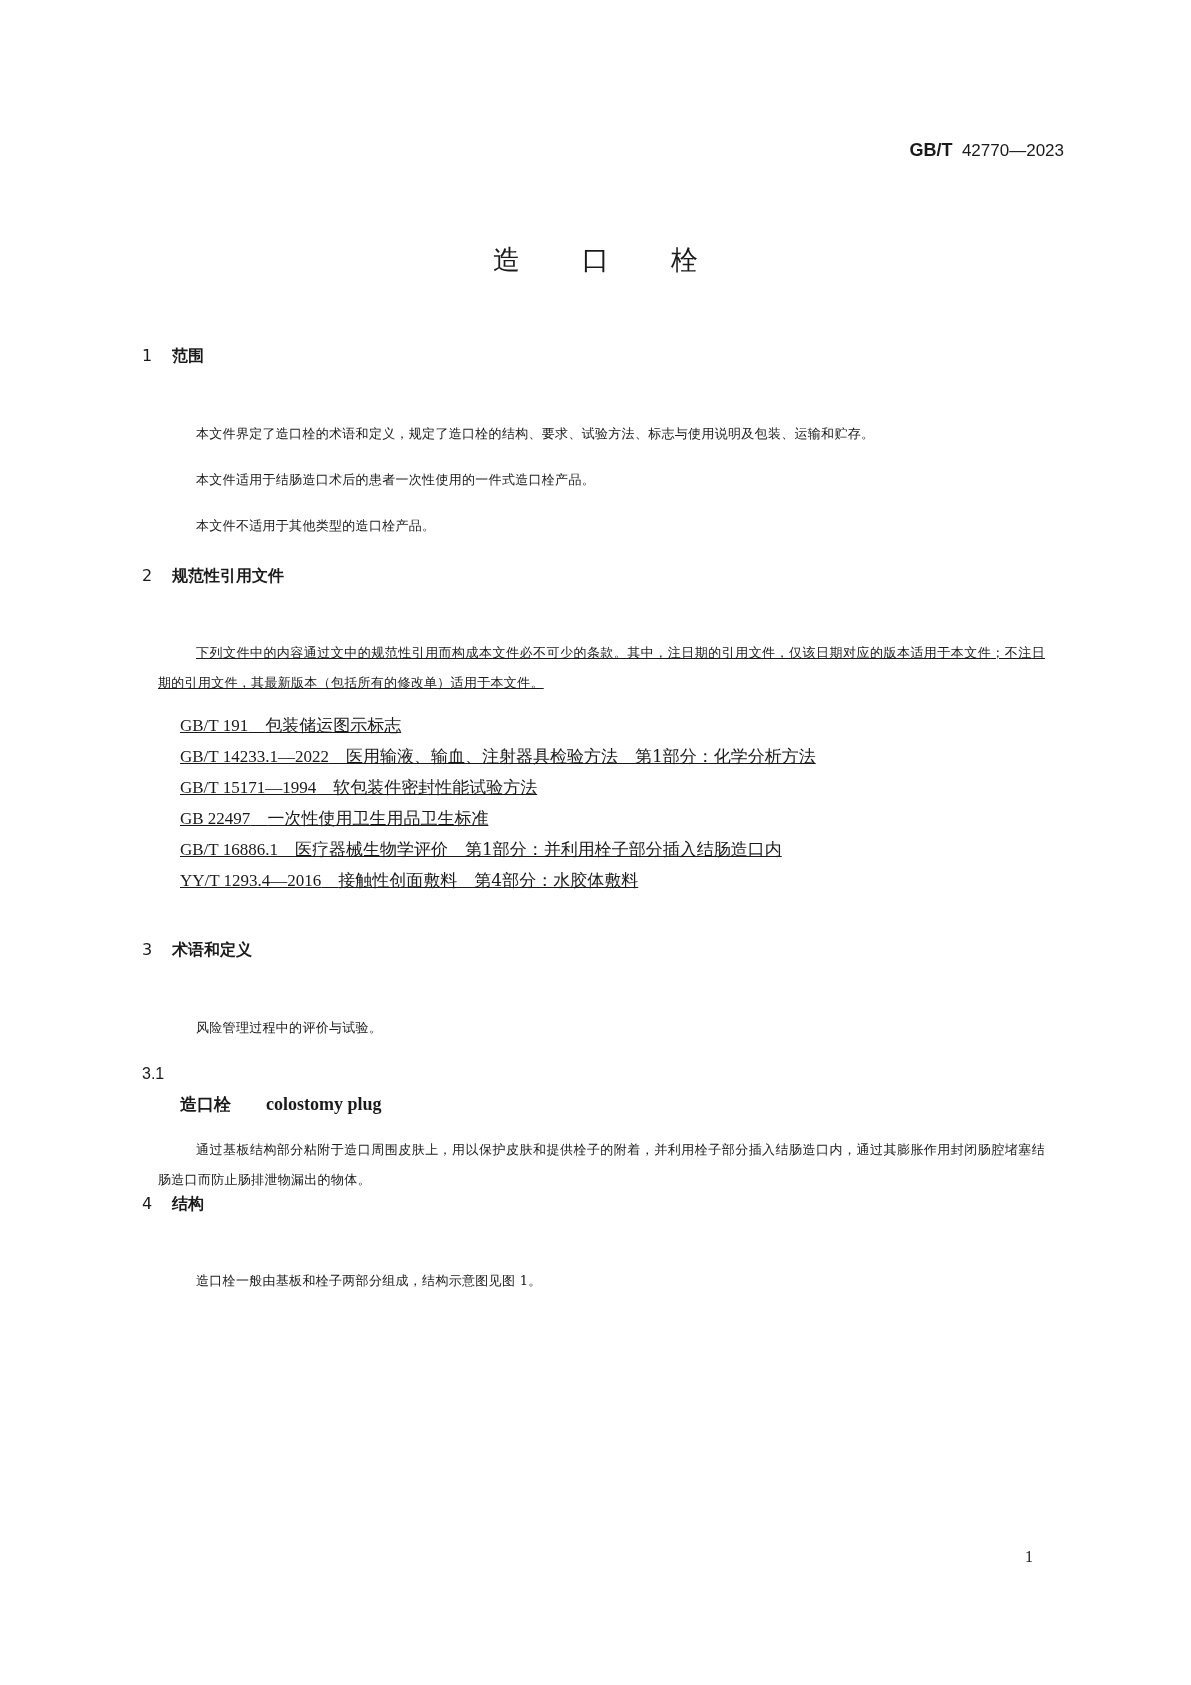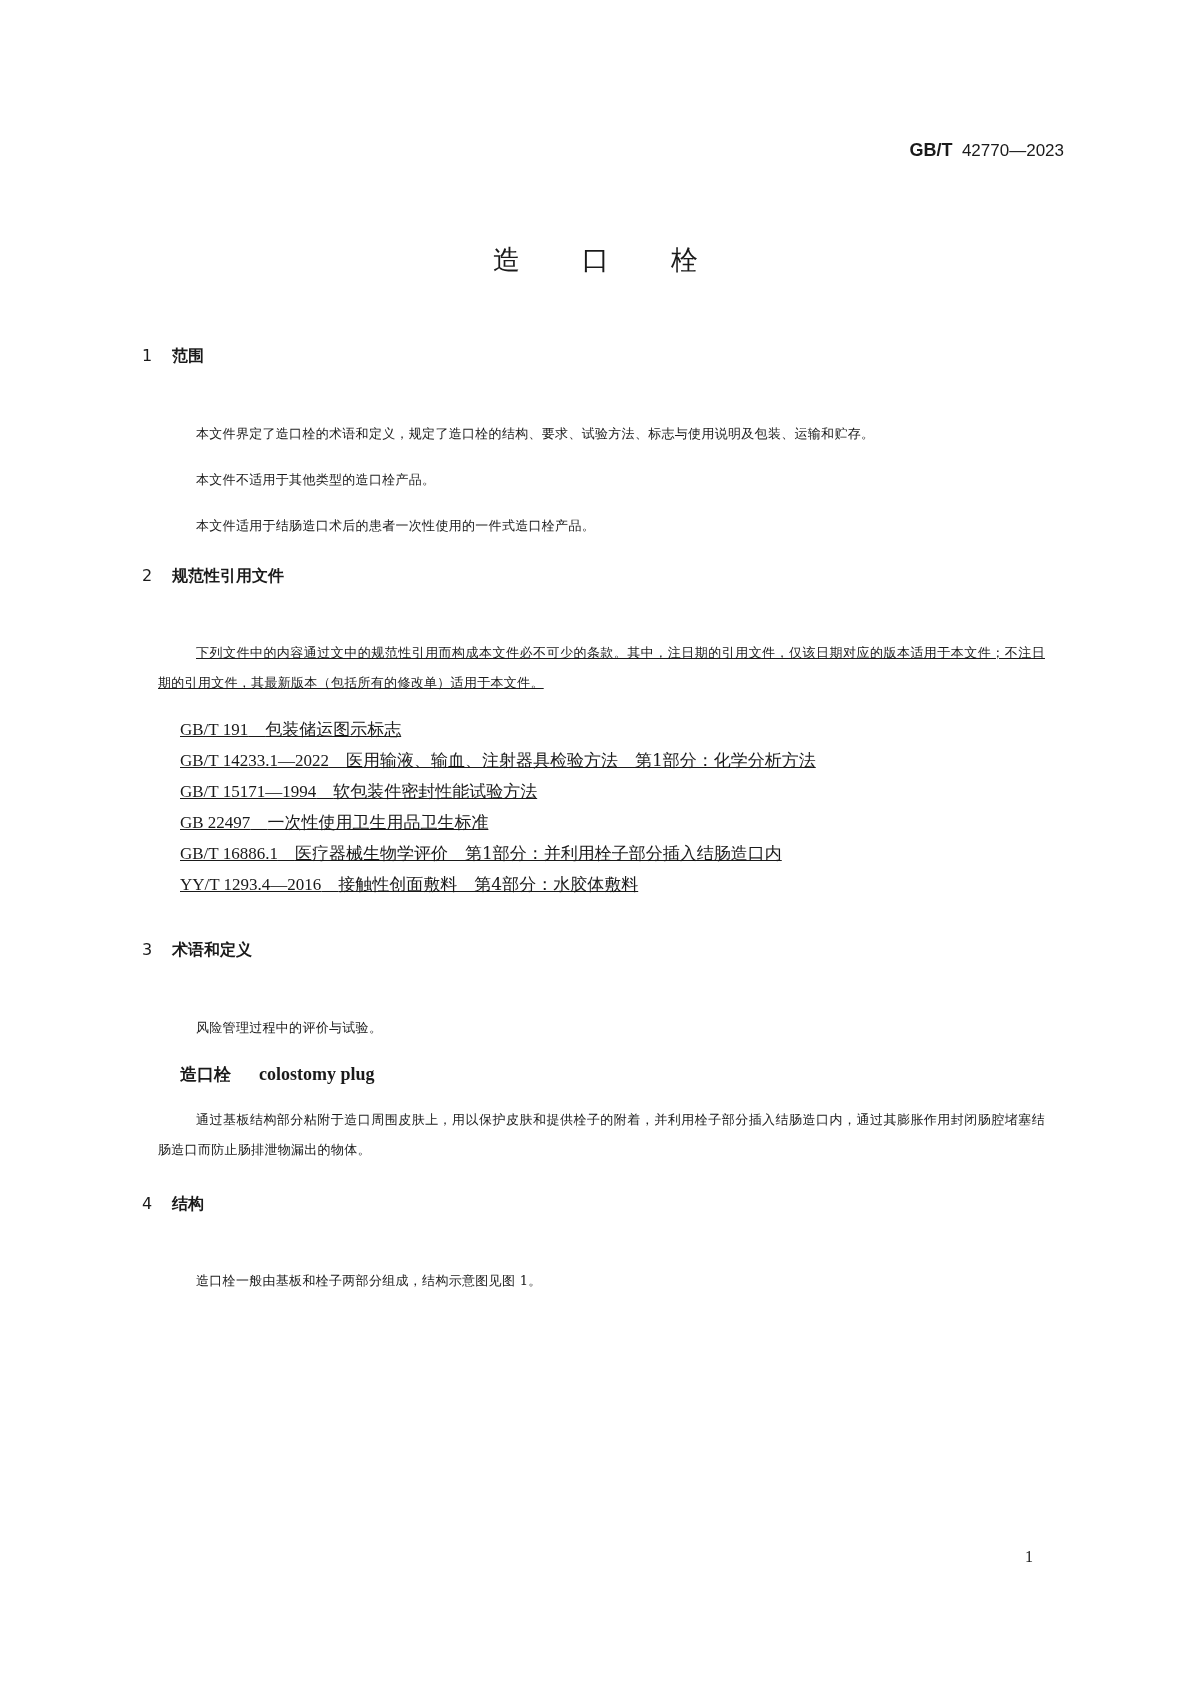--- a/index.html
+++ b/index.html
@@ -7,64 +7,65 @@
            font-family: "DejaVu Serif", "Liberation Serif", serif; }
     .abs { position: absolute; white-space: nowrap; }
     .std-no { right: 127px; top: 140px; font-size: 17px; font-family: "Liberation Sans", sans-serif; }
     .std-no b { font-family: Liberation Sans, sans-serif; font-weight: bold; font-size: 18px; }
     .doc-title { left: 0; width: 1191px; top: 242px; text-align: center; font-size: 27px; letter-spacing: 62px;
                  font-family: "DejaVu Sans", sans-serif; text-indent: 62px; }
     .h { font-family: "DejaVu Sans", sans-serif; font-weight: bold; font-size: 16px; }
     .h .num { font-weight: normal; display: inline-block; width: 30px; }
     .body-block { position: absolute; left: 142px; width: 919px; }
     .para { text-indent: 38px; margin: 16px; font-size: 13px; line-height: 30px; text-align: justify; letter-spacing: 0.3px; }
-    .ref { margin: 0 0 0 38px; font-size: 17px; line-height: 30px; }
+    .ref { margin: 8px 0 0 38px; font-size: 17px; line-height: 22px; }
     .ref .code { font-family: "Liberation Serif", serif; }
     .term-title { margin: 0 0 0 38px; font-size: 17px; line-height: 30px; font-family: "DejaVu Sans", sans-serif; font-weight: bold; }
-    .term-title .en { font-family: "Liberation Serif", serif; font-weight: bold; margin-left: 28px; font-size: 18px; }
+    .term-title .en { font-family: "Liberation Serif", serif; font-weight: bold; margin-left: 35px; font-size: 18px; }
     .term-no { font-family: "Liberation Sans", sans-serif; font-size: 16px; line-height: 30px; margin: 0; }
     .page-num { left: 1025px; top: 1548px; font-size: 16px; font-family: "Liberation Serif", serif; }
   </style>
 </head>
 <body>
 
 <div class="abs std-no">
   <b>GB/T</b>&nbsp;
   <span>42770—2023</span>
 </div>
 
 <div class="abs doc-title">造口栓</div>
 
 <div class="abs h" style="left:142px; top:346px;">
   <span class="num">1</span><span>范围</span>
 </div>
 <div class="body-block" style="top:403px;">
   <p class="para">本文件界定了造口栓的术语和定义，规定了造口栓的结构、要求、试验方法、标志与使用说明及包装、运输和贮存。</p>
+  <p class="para">本文件适用于结肠造口术后的患者一次性使用的一件式造口栓产品。</p>
   <p class="para">本文件不适用于其他类型的造口栓产品。</p>
-  <p class="para">本文件适用于结肠造口术后的患者一次性使用的一件式造口栓产品。</p>
 </div>
 
 <div class="abs h" style="left:142px; top:566px;">
   <span class="num">2</span><span>规范性引用文件</span>
 </div>
 <div class="body-block" style="top:622px;text-decoration:underline;">
   <p class="para">下列文件中的内容通过文中的规范性引用而构成本文件必不可少的条款。其中，注日期的引用文件，仅该日期对应的版本适用于本文件；不注日期的引用文件，其最新版本（包括所有的修改单）适用于本文件。</p>
   <p class="ref"><span class="code">GB/T 191</span>　<span>包装储运图示标志</span></p>
   <p class="ref"><span class="code">GB/T 14233.1—2022</span>　<span>医用输液、输血、注射器具检验方法　第1部分：化学分析方法</span></p>
   <p class="ref"><span class="code">GB/T 15171—1994</span>　<span>软包装件密封性能试验方法</span></p>
   <p class="ref"><span class="code">GB 22497</span>　<span>一次性使用卫生用品卫生标准</span></p>
   <p class="ref"><span class="code">GB/T 16886.1</span>　<span>医疗器械生物学评价　第1部分：并利用栓子部分插入结肠造口内</span></p>
   <p class="ref"><span class="code">YY/T 1293.4—2016</span>　<span>接触性创面敷料　第4部分：水胶体敷料</span></p>
 </div>
 
 <div class="abs h" style="left:142px; top:940px;">
   <span class="num">3</span><span>术语和定义</span>
 </div>
 <div class="body-block" style="top:997px;">
   <p class="para">风险管理过程中的评价与试验。</p>
+  <p class="term-no">3.1</p>
   <p class="term-title"><span>造口栓</span><span class="en">colostomy plug</span></p>
   <p class="para">通过基板结构部分粘附于造口周围皮肤上，用以保护皮肤和提供栓子的附着，并利用栓子部分插入结肠造口内，通过其膨胀作用封闭肠腔堵塞结肠造口而防止肠排泄物漏出的物体。</p>
 </div>
 
 <div class="abs h" style="left:142px; top:1194px;">
   <span class="num">4</span><span>结构</span>
 </div>
 <div class="body-block" style="top:1250px;">
   <p class="para">造口栓一般由基板和栓子两部分组成，结构示意图见图 1。</p>
 </div>

